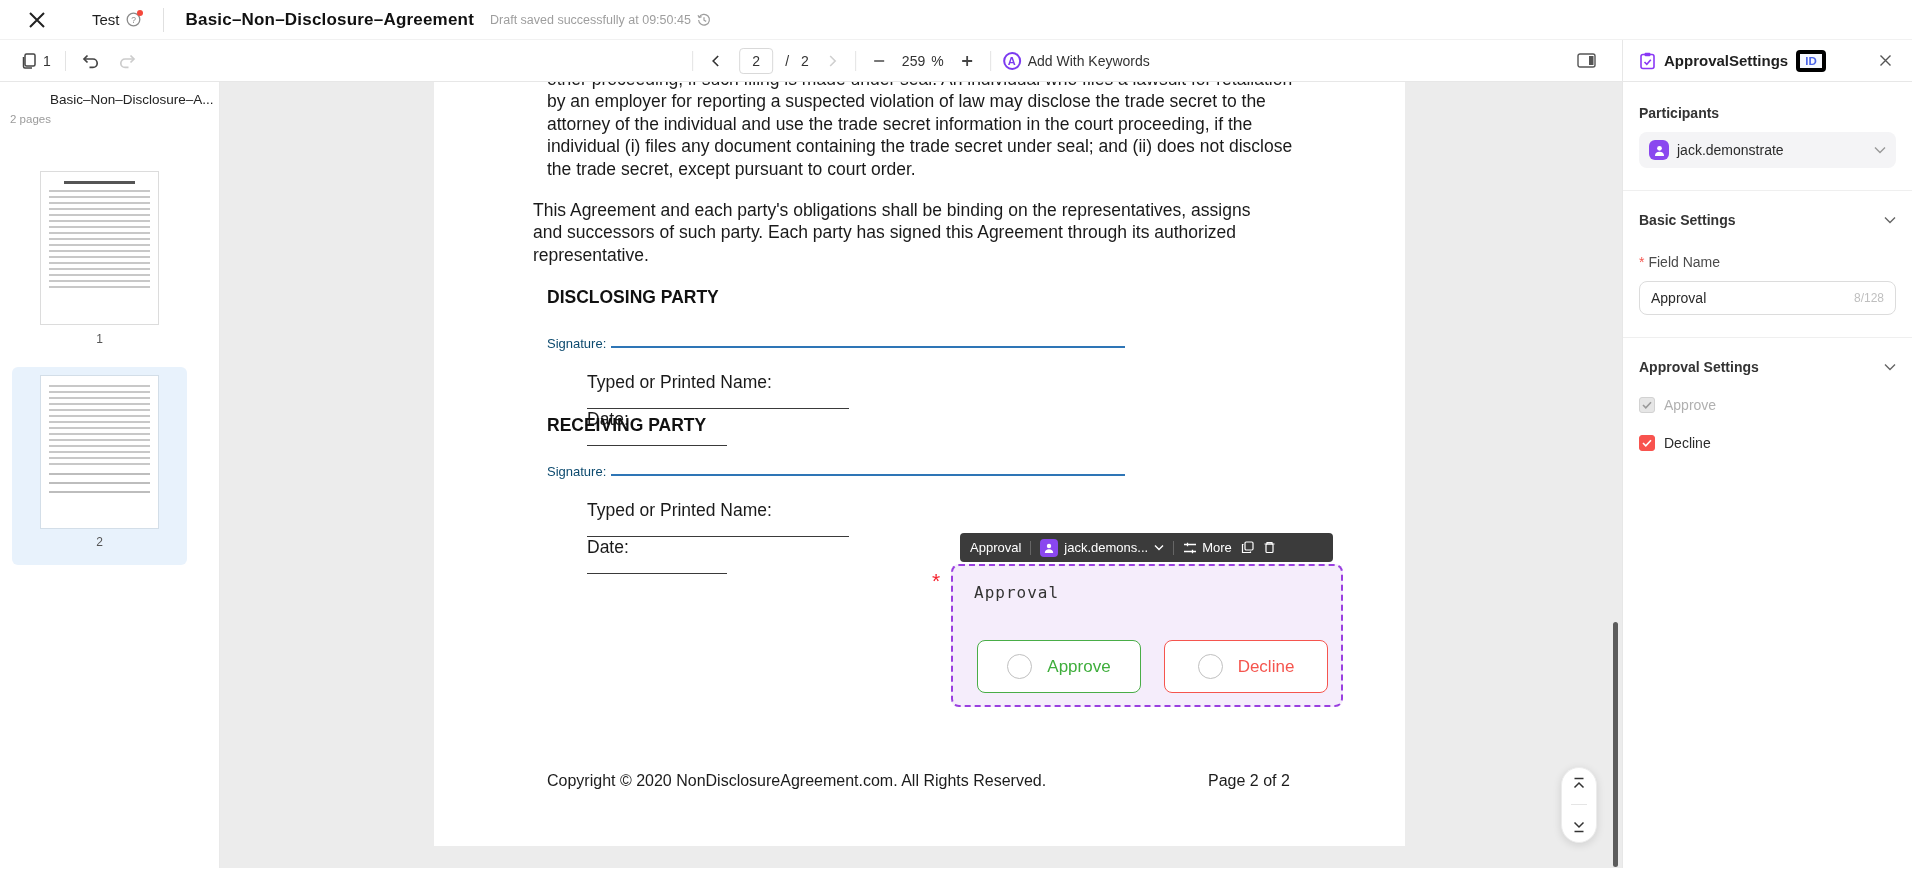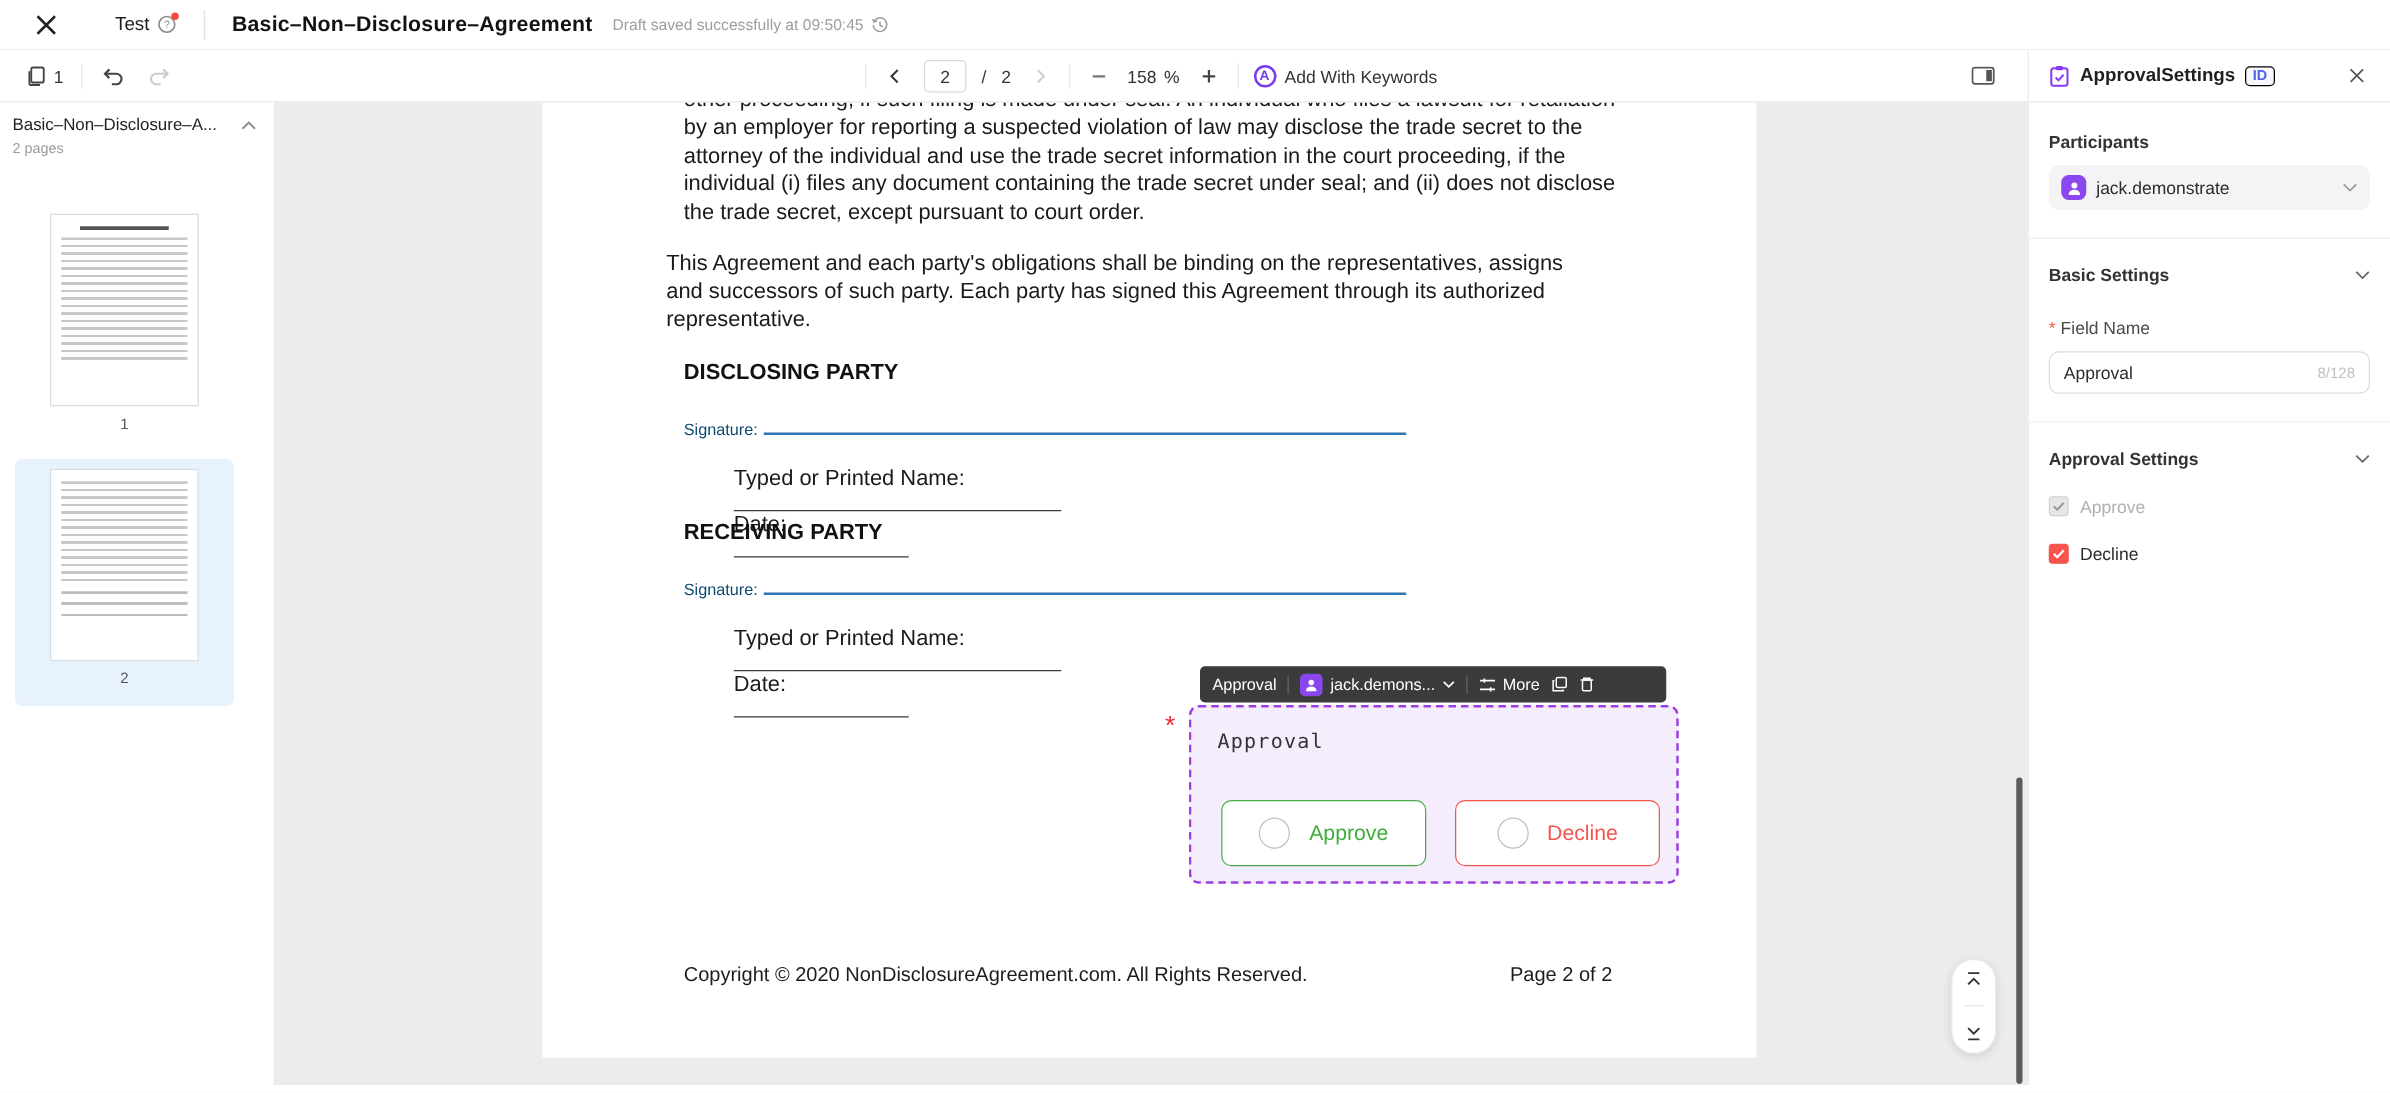--- a/index.html
+++ b/index.html
@@ -46,21 +46,21 @@
   .panel-toggle { position:absolute; right:22px; }
 
   
   .content { display:flex; flex:1; min-height:0; }
 
   
   .sidebar { width:220px; background:#fff; border-right:1px solid #e9e9e9;
              position:relative; flex:0 0 220px; }
   .sb-name-row { display:flex; align-items:center; justify-content:space-between;
                  padding:10px 14px 0 10px; }
-  .sb-name { font-size:13.5px; color:#222; white-space:nowrap; }
+  .sb-name { font-size:13.5px; color:#222; white-space:nowrap;margin-left:40px; }
   .sb-pages { font-size:11.5px; color:#9b9b9b; padding:6px 0 0 10px; }
   .thumb1 { position:absolute; left:40px; top:89px; width:119px; height:154px;
             background:#fff; border:1px solid #dcdcdc; padding:9px 8px; cursor:pointer; }
   .thumb-label { position:absolute; width:119px; text-align:center; font-size:12px; color:#555; }
   .label1 { left:40px; top:250px; }
   .thumb2-box { position:absolute; left:12px; top:285px; width:175px; height:198px;
                 background:#e8f2fc; border-radius:6px; cursor:pointer; }
   .thumb2-page { position:absolute; left:28px; top:8px; width:119px; height:154px;
                  background:#fff; border:1px solid #d3dee8; padding:9px 8px; }
   .label2 { left:28px; top:168px; position:absolute; width:119px; text-align:center;
@@ -123,21 +123,21 @@
                  align-items:center; justify-content:space-around; }
   .vscrollbar { position:absolute; right:4px; top:540px; width:5px; height:245px;
                 background:#5c5c5c; border-radius:3px; cursor:grab; }
 
   
   .panel { width:290px; flex:0 0 290px; background:#fff; border-left:1px solid #e7e7e7;
            display:flex; flex-direction:column; }
   .panel-header { height:42px; border-bottom:1px solid #e7e7e7; display:flex;
                   align-items:center; padding:0 16px; gap:8px; }
   .panel-title { font-size:15px; font-weight:700; color:#1f1f1f; }
-  .id-badge { font-size:11.5px; color:#4a63e7; border:1px solid #000000; background:#f7f9ff;
+  .id-badge { font-size:11.5px; color:#4a63e7; border:4px solid #000000; background:#f7f9ff;
               border-radius:4px; padding:1px 5px; font-weight:600; }
   .panel-close { margin-left:auto; }
   .panel-body { padding:0 16px; }
   .sec-label { font-size:14px; font-weight:600; color:#333; }
   .participants-label { margin-top:23px; }
   .participant-dd { margin-top:11px; height:36px; background:#f4f4f6; border-radius:8px;
                     display:flex; align-items:center; padding:0 10px; gap:8px; cursor:pointer; }
   .pp-avatar { width:20px; height:20px; border-radius:6px; background:#8a47ef;
                display:flex; align-items:center; justify-content:center; }
   .pp-name { font-size:14px; color:#2b2b2b; }
@@ -235,21 +235,21 @@
               <path d="M5 2 L10 7 L5 12" fill="none" stroke="#cfcfcf" stroke-width="1.6"></path>
             </svg>
         </button>
         <div class="vdiv"></div>
         <button class="icon-btn">
           <svg width="14" height="14" viewBox="0 0 14 14">
               <path d="M2 7 H12" stroke="#777" stroke-width="1.8"></path>
             </svg>
         </button>
         <span class="zoom-val">
-          <span>158</span>
+          <span>259</span>
           <span>%</span>
         </span>
         <button class="icon-btn">
           <svg width="14" height="14" viewBox="0 0 14 14">
               <path d="M2 7 H12 M7 2 V12" stroke="#444" stroke-width="1.8"></path>
             </svg>
         </button>
         <div class="vdiv"></div>
         <button class="add-kw">
           <span class="circle-a">A</span>

